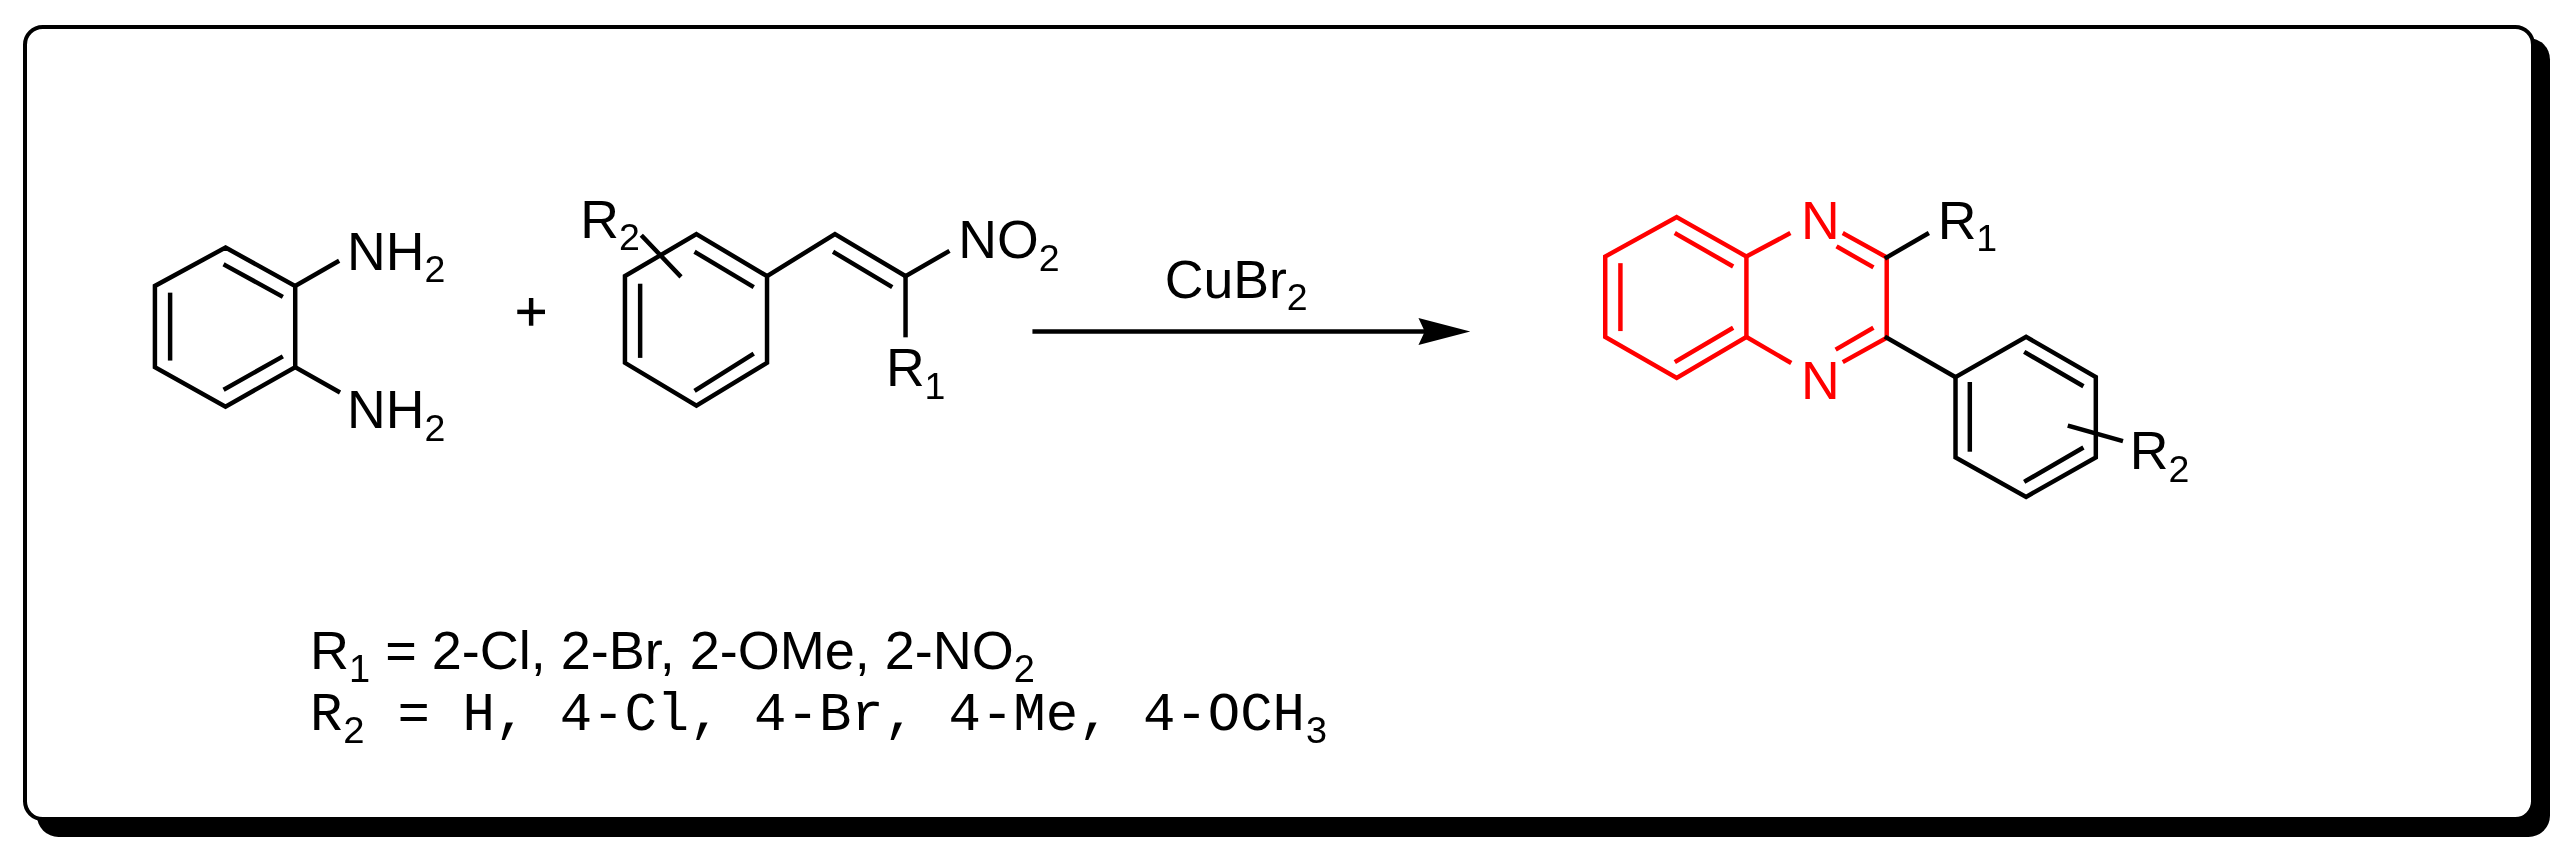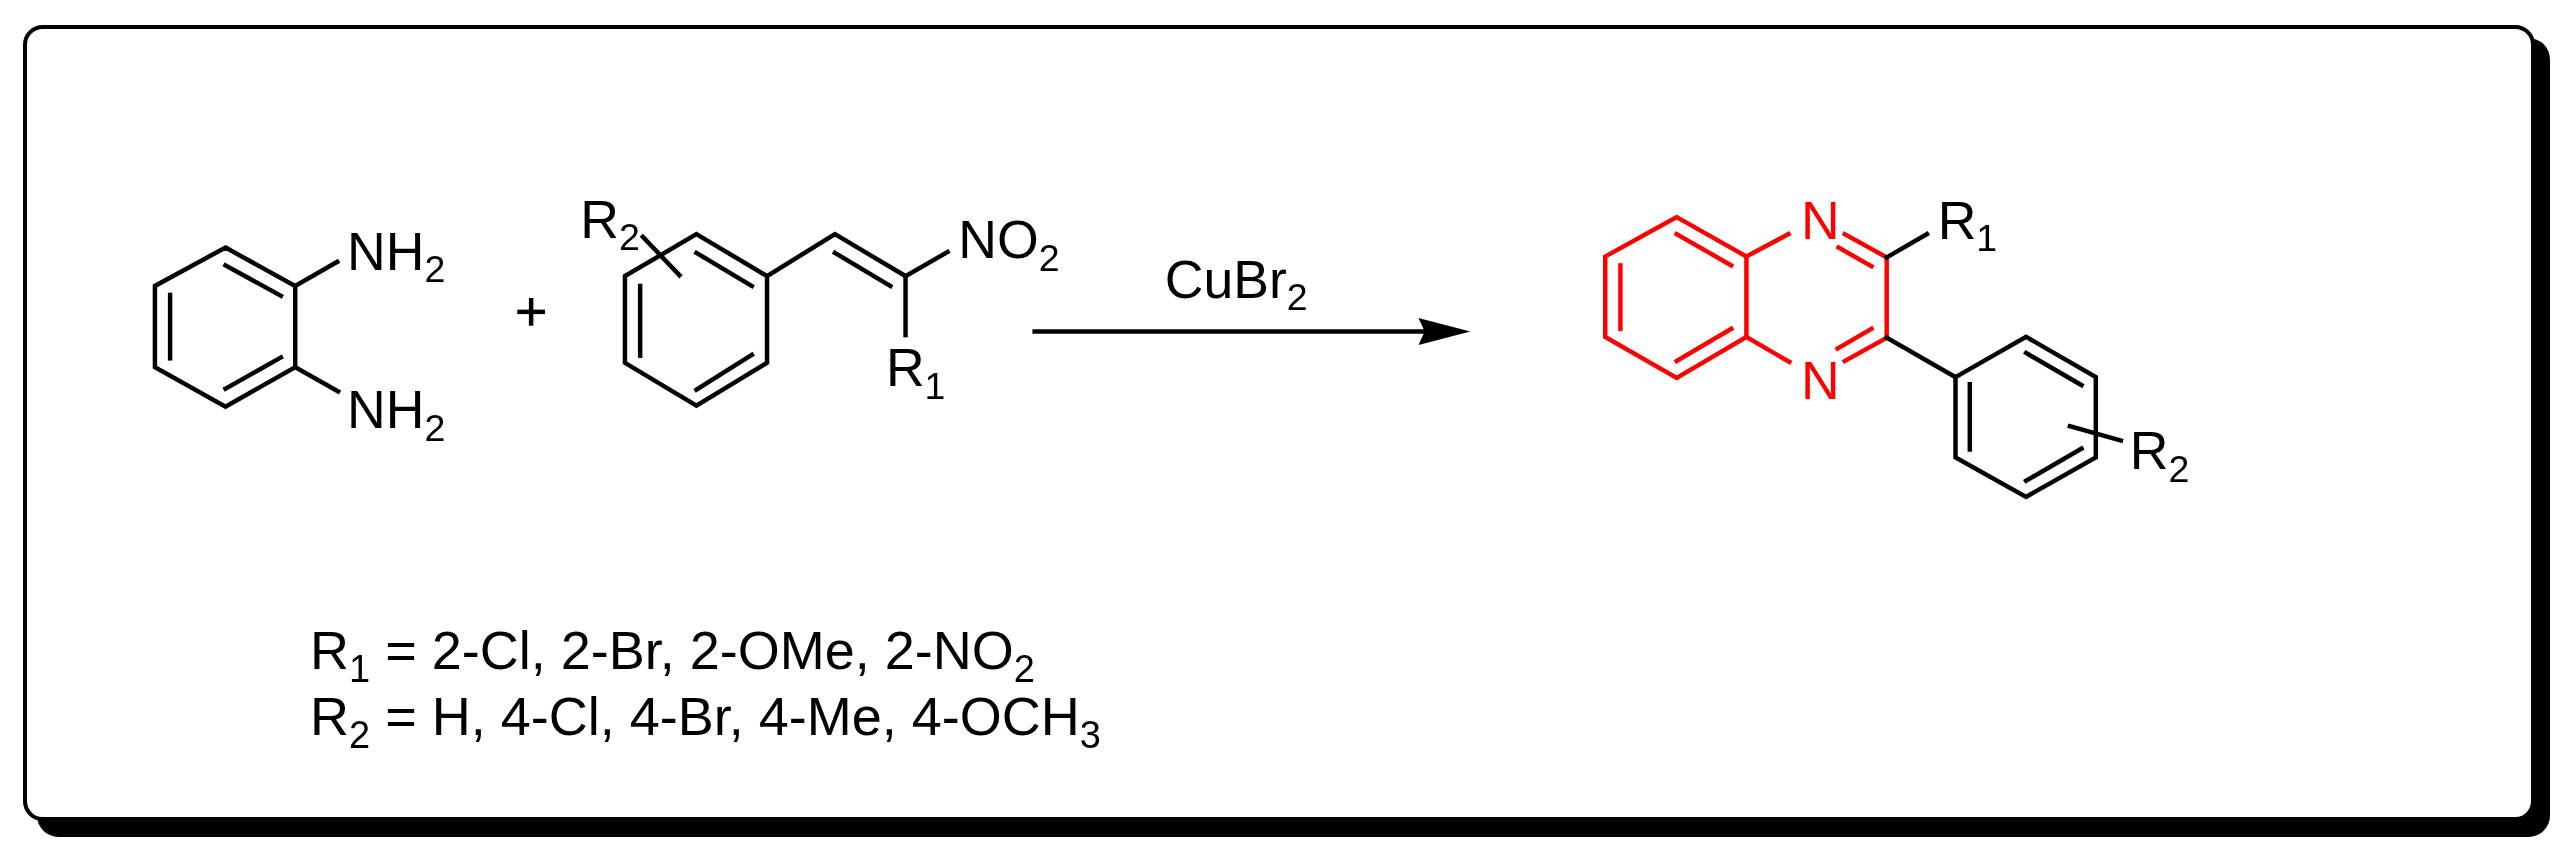--- a/index.html
+++ b/index.html
@@ -115,14 +115,14 @@
       <line class="bond" x1="2267" y1="538" x2="2329" y2="502"></line>
     </g>
     <line class="bond" x1="2316" y1="477" x2="2373" y2="493"></line>
     <text x="2383" y="525">
       <tspan class="lbl">R</tspan><tspan class="sub" dy="14">2</tspan>
     </text>
   </g>
 </svg>
 
 <div class="cond-line" style="top:623px;text-align:center;"><span>R</span><sub>1</sub><span> = 2-Cl, 2-Br, 2-OMe, 2-NO</span><sub>2</sub></div>
-<div class="cond-line" style="top:689px;"><span>R</span><sub>2</sub><span> = H, 4-Cl, 4-Br, 4-Me, 4-OCH</span><sub>3</sub></div>
+<div class="cond-line" style="top:689px;font-family:Liberation Mono, monospace;"><span>R</span><sub>2</sub><span> = H, 4-Cl, 4-Br, 4-Me, 4-OCH</span><sub>3</sub></div>
 
 
 </body></html>

